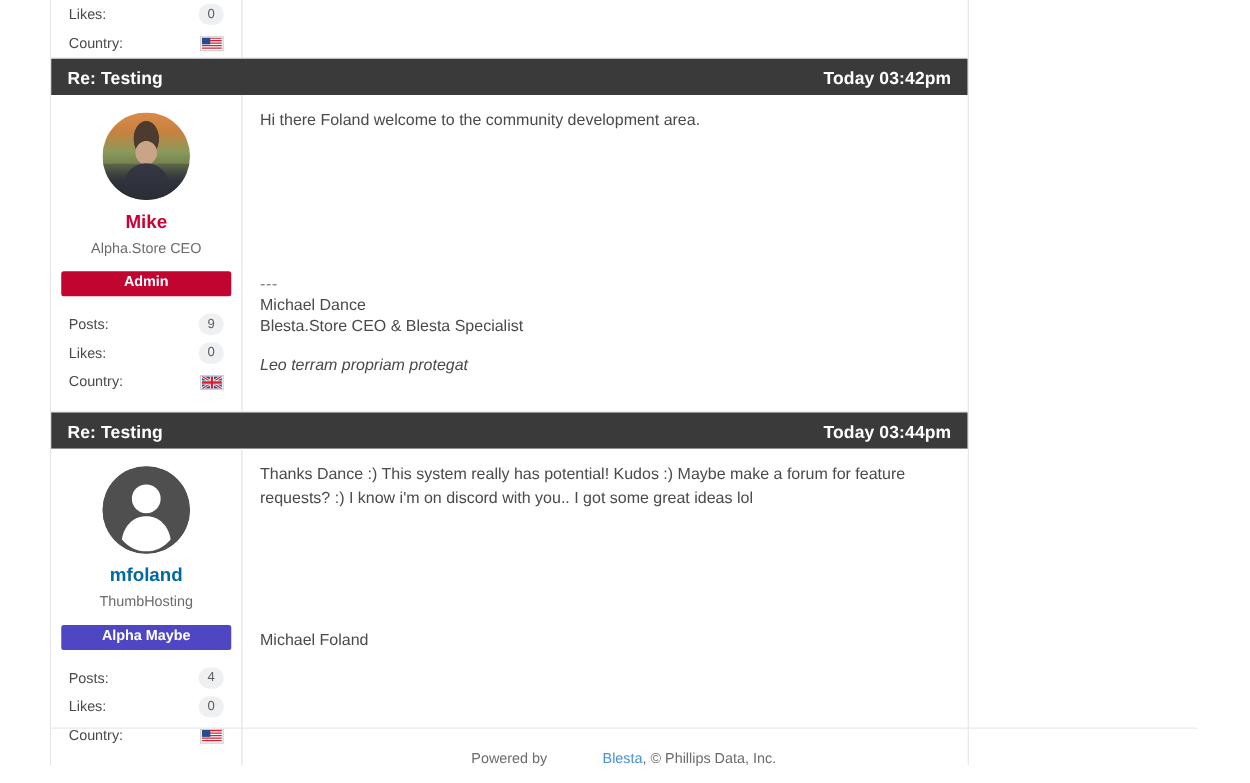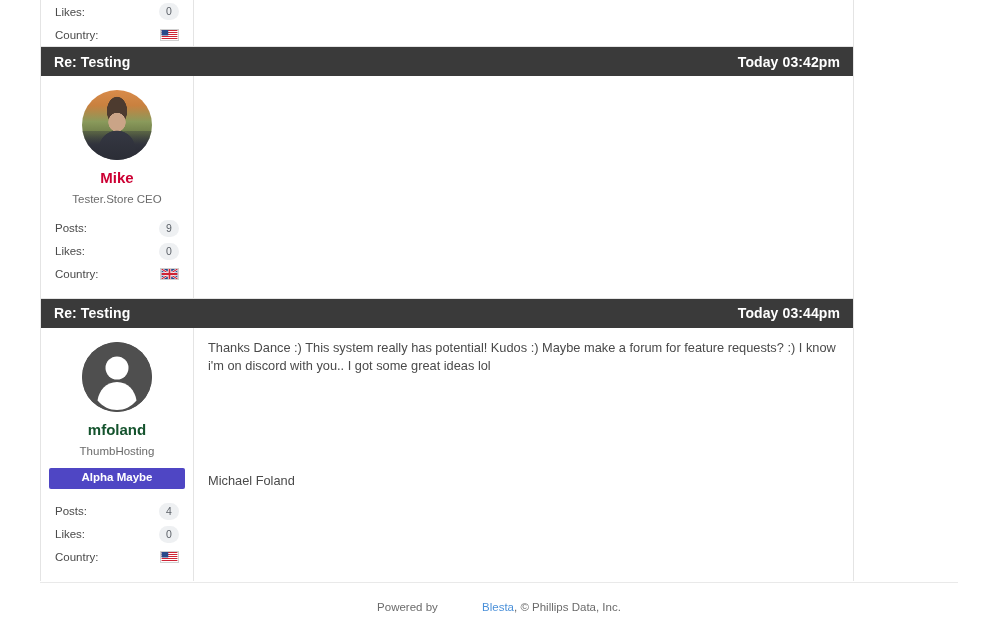--- a/index.html
+++ b/index.html
@@ -15,21 +15,21 @@
   .page {
     position: relative;
     width: 1000px;
     height: 626px;
     background: #ffffff;
   }
   .container {
     position: absolute;
     left: 40px;
     top: 0;
-    width: 814px;
+    width: 735px;
     background: #ffffff;
   }
   .posts-wrap {
     border-left: 1px solid #e4e4e4;
     border-right: 1px solid #e4e4e4;
     background: #ffffff;
   }
 
   
   .post-header {
@@ -224,21 +224,22 @@
       </div>
 
       <div class="post-header">
         <span class="ph-title">Re: Testing</span>
         <span class="ph-date">Today 03:42pm</span>
       </div>
       <div class="post">
         <div class="user-panel">
           <div class="avatar avatar-photo"></div>
           <div class="username" style="color:#cc0033;">Mike</div>
-          <div class="usertitle">Tester.Store CEO</div>
+          <div class="usertitle">Alpha.Store CEO</div>
+          <div class="badge" style="background:#c20430;">Admin</div>
 
           <div class="stat-row">
             <span class="stat-label">Posts:</span>
             <span class="pill">9</span>
           </div>
           <div class="stat-row">
             <span class="stat-label">Likes:</span>
             <span class="pill">0</span>
           </div>
           <div class="stat-row">
@@ -248,36 +249,45 @@
                 <rect width="19" height="12" fill="#2a4a8a"></rect>
                 <path d="M0,0 L19,12 M19,0 L0,12" stroke="#ffffff" stroke-width="2.6"></path>
                 <path d="M0,0 L19,12 M19,0 L0,12" stroke="#cf2334" stroke-width="1.3"></path>
                 <path d="M9.5,0 V12 M0,6 H19" stroke="#ffffff" stroke-width="4"></path>
                 <path d="M9.5,0 V12 M0,6 H19" stroke="#cf2334" stroke-width="2.2"></path>
               </svg>
             </span>
           </div>
         </div>
 
+        <div class="message" style="min-height:198px;">
+          <p class="msg-text">Hi there Foland welcome to the community development area.</p>
+          <div class="signature" style="margin-top:112px;">
+            <span class="sig-line sig-dashes">---</span>
+            <span class="sig-line">Michael Dance</span>
+            <span class="sig-line">Blesta.Store CEO &amp; Blesta Specialist</span>
+            <span class="sig-line sig-italic">Leo terram propriam protegat</span>
+          </div>
+        </div>
       </div>
 
       <div class="post-header">
         <span class="ph-title">Re: Testing</span>
         <span class="ph-date">Today 03:44pm</span>
       </div>
       <div class="post">
         <div class="user-panel">
           <div class="avatar avatar-default">
             <svg width="70" height="70" viewBox="0 0 70 70">
               <circle cx="35" cy="35" r="35" fill="#4f4f4f"></circle>
               <circle cx="35" cy="26" r="11.5" fill="#ffffff"></circle>
               <path d="M35,40 C46,40 53,48.5 54.5,58.5 C49,65 42.5,68 35,68 C27.5,68 21,65 15.5,58.5 C17,48.5 24,40 35,40 Z" fill="#ffffff"></path>
             </svg>
           </div>
-          <div class="username" style="color:#14532d;">mfoland</div>
+          <div class="username" style="color:#0369a1;">mfoland</div>
           <div class="usertitle">ThumbHosting</div>
           <div class="badge" style="background:#4f46c4;">Alpha Maybe</div>
 
           <div class="stat-row">
             <span class="stat-label">Posts:</span>
             <span class="pill">4</span>
           </div>
           <div class="stat-row">
             <span class="stat-label">Likes:</span>
             <span class="pill">0</span>

